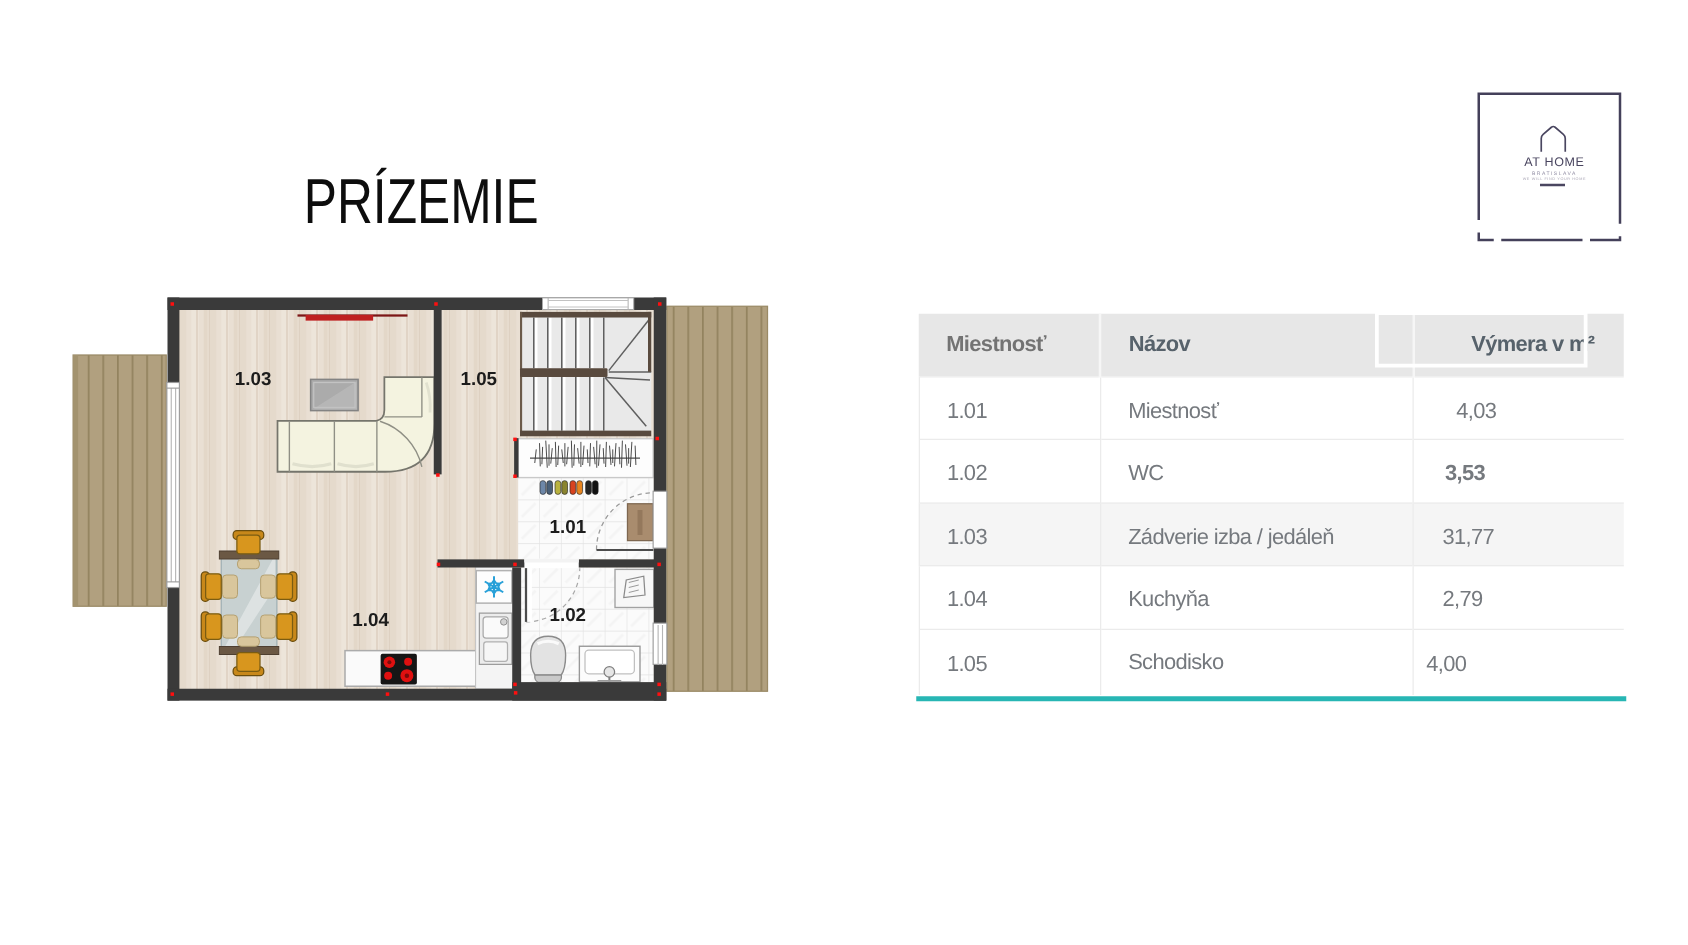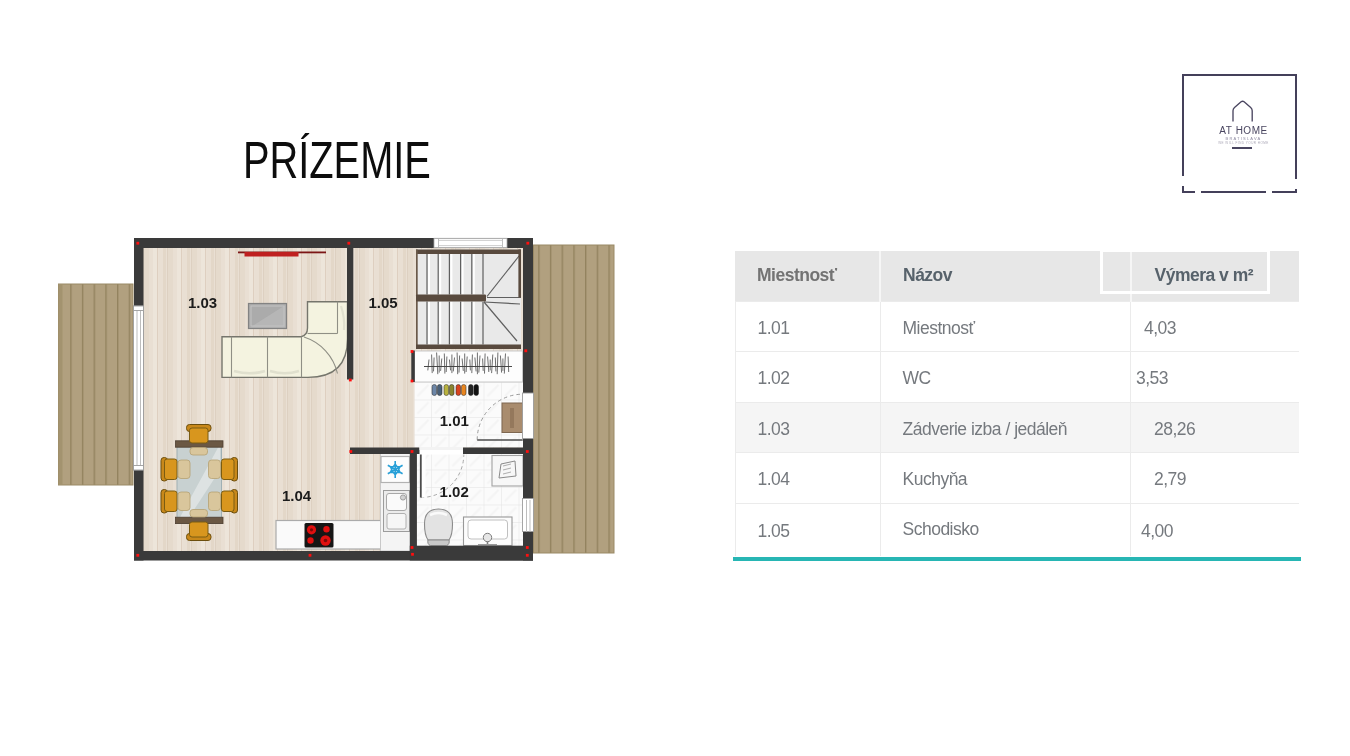--- a/index.html
+++ b/index.html
@@ -328,39 +328,39 @@
     <colgroup>
         <col style="width:145px">
         <col style="width:250.5px">
         <col>
       </colgroup>
 
     <tbody>
         <tr style="background:#e7e7e7;height:50px;">
       <th style="padding-top:1px;text-align:left;padding-left:22px;font-size:17.5px;color:#737373;border-right:2px solid #f6f6f6;">Miestnosť</th>
       <th style="padding-top:1px;text-align:left;padding-left:22px;font-size:17.5px;color:#57626b;border-right:2px solid #f6f6f6;margin-left:40px;">Názov</th>
-      <th style="padding-top:1px;text-align:left;padding-left:23px;font-size:17.5px;color:#57626b;white-space:nowrap;">Výmera v m²</th>
+      <th style="padding-top:1px;text-align:center;padding-left:23px;font-size:17.5px;color:#57626b;white-space:nowrap;">Výmera v m²</th>
     </tr>
 
     <tr style="height:50.5px;border-top:1.5px solid #ebebeb;">
       <td style="padding-top:4.5px;padding-left:22px;border-right:1.5px solid #ebebeb;">1.01</td>
       <td style="padding-top:4.5px;padding-left:22px;border-right:1.5px solid #ebebeb;">Miestnosť</td>
-      <td style="padding-top:4.5px;padding-left:13px;">4,03</td>
+      <td style="padding-top:4.5px;padding-left:34px;">4,03</td>
     </tr>
 
     <tr style="height:50.5px;border-top:1.5px solid #ebebeb;">
       <td style="padding-top:4.5px;padding-left:22px;border-right:1.5px solid #ebebeb;">1.02</td>
       <td style="padding-top:4.5px;padding-left:22px;border-right:1.5px solid #ebebeb;">WC</td>
-      <td style="padding-top:4.5px;padding-left:5px;">3,53</td>
+      <td style="padding-top:4.5px;padding-left:25px;font-weight:bold;">3,53</td>
     </tr>
 
     <tr style="height:50.5px;border-top:1.5px solid #ebebeb;background:#f5f5f5;">
       <td style="padding-top:4.5px;padding-left:22px;border-right:1.5px solid #ebebeb;">1.03</td>
       <td style="padding-top:4.5px;padding-left:22px;border-right:1.5px solid #ebebeb;">Zádverie izba / jedáleň</td>
-      <td style="padding-top:4.5px;padding-left:23px;">28,26</td>
+      <td style="padding-top:4.5px;padding-left:23px;">31,77</td>
     </tr>
 
     <tr style="height:50.5px;border-top:1.5px solid #ebebeb;">
       <td style="padding-top:4.5px;padding-left:22px;border-right:1.5px solid #ebebeb;">1.04</td>
       <td style="padding-top:4.5px;padding-left:22px;border-right:1.5px solid #ebebeb;">Kuchyňa</td>
       <td style="padding-top:4.5px;padding-left:23px;">2,79</td>
     </tr>
 
     <tr style="height:53px;border-top:1.5px solid #ebebeb;">
       <td style="padding-top:4.5px;padding-left:22px;border-right:1.5px solid #ebebeb;">1.05</td>

